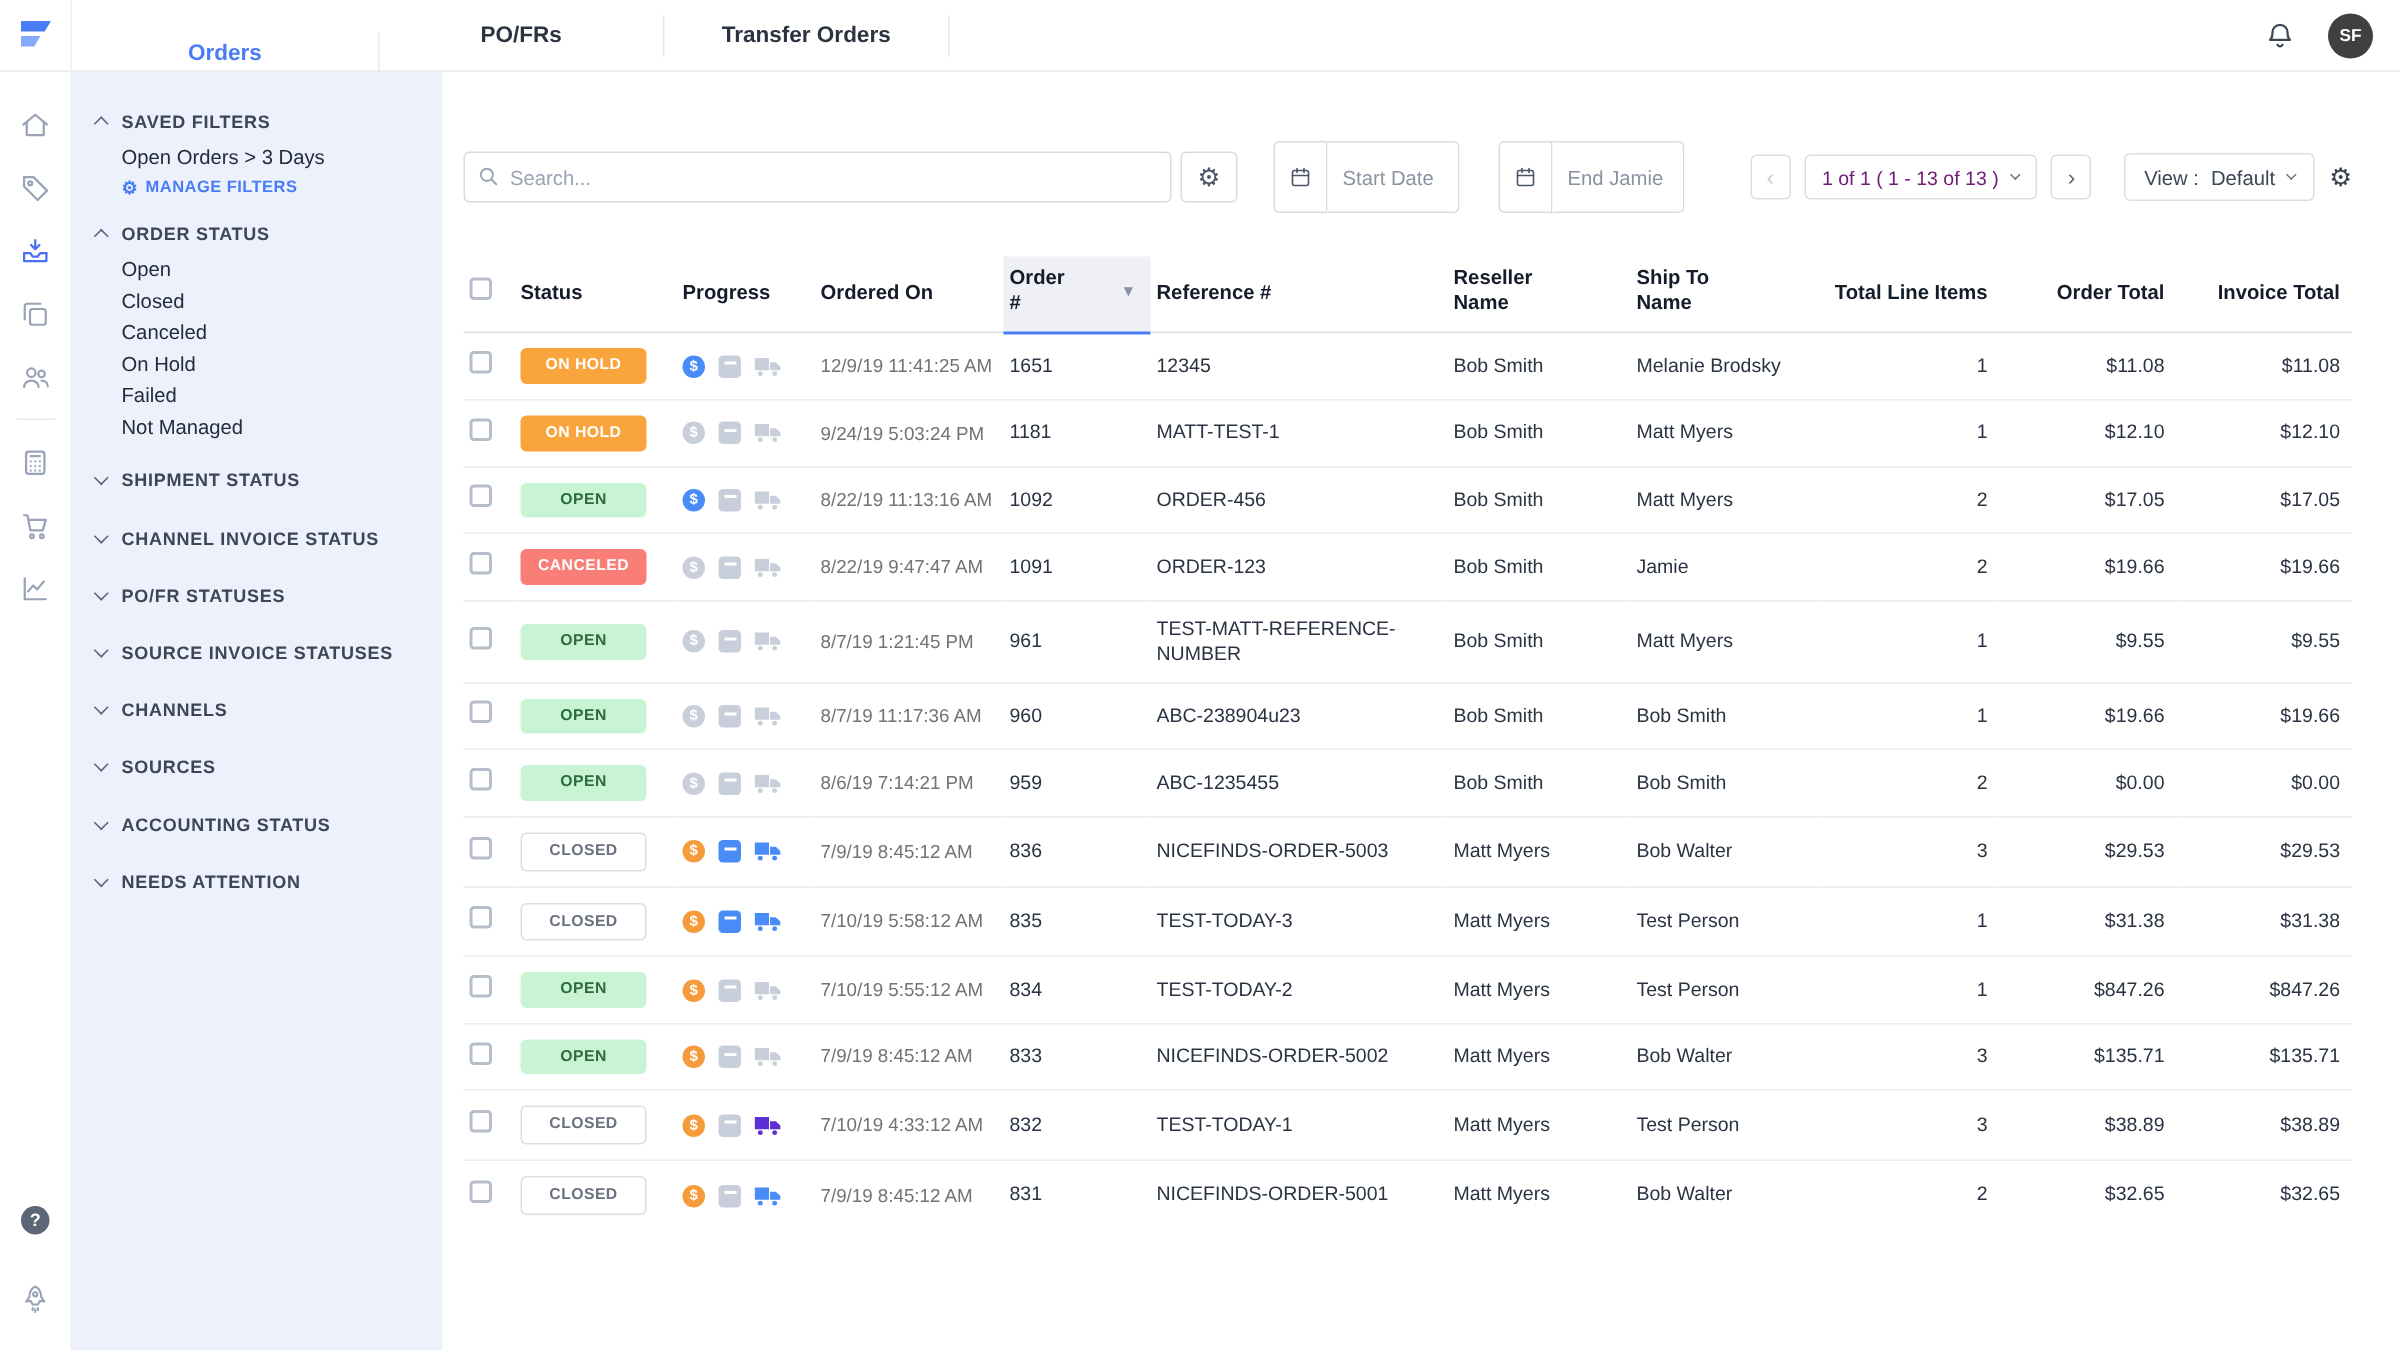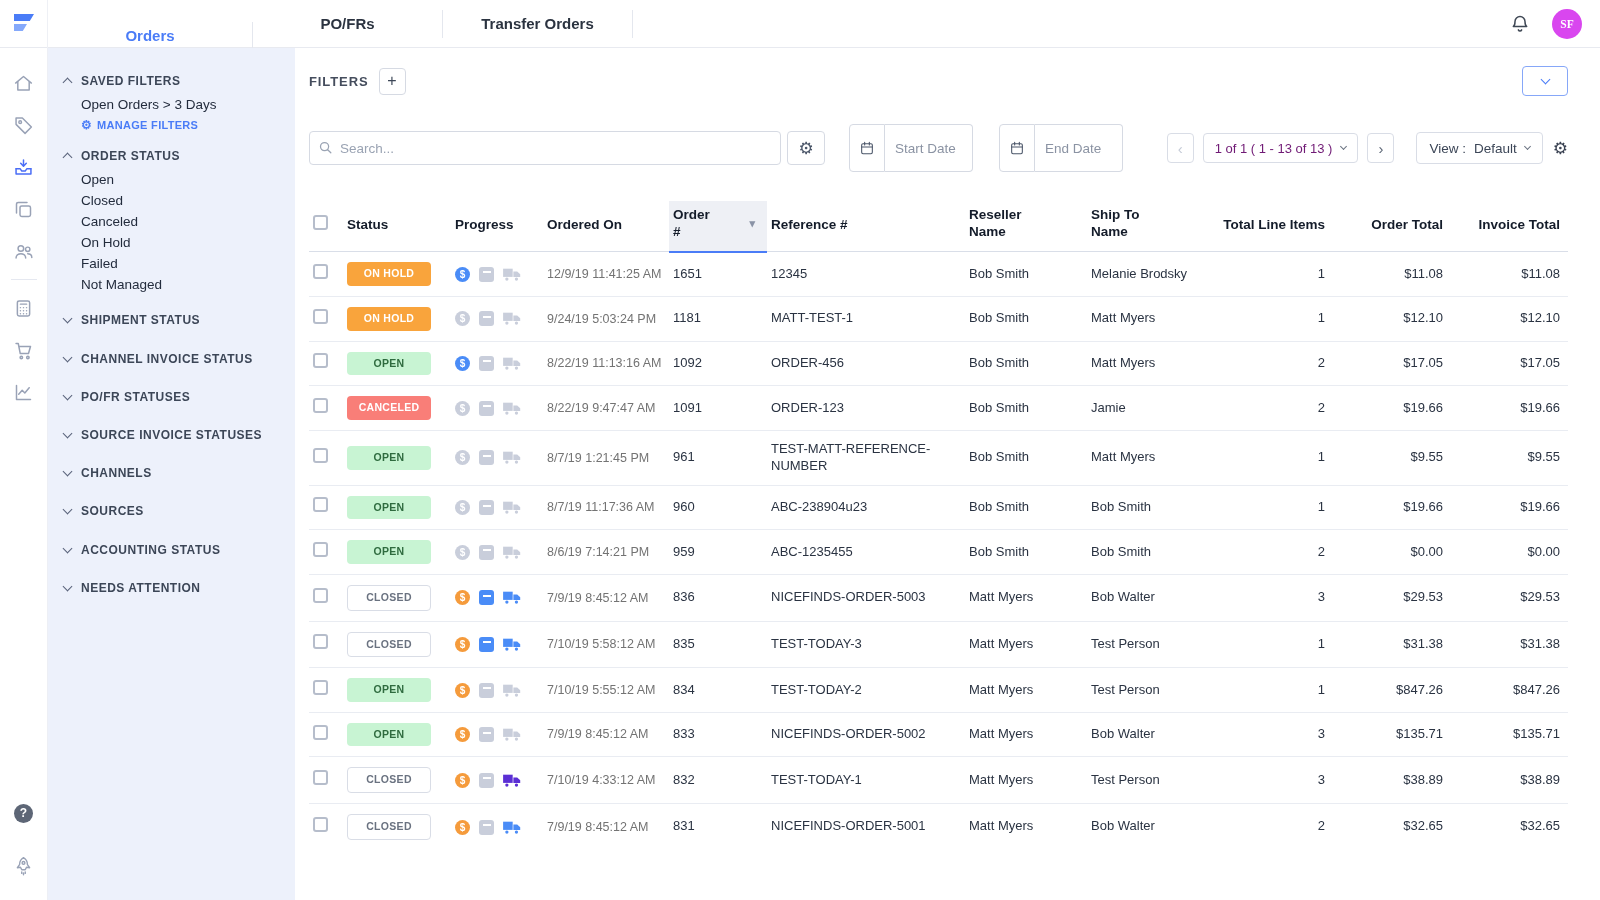--- a/index.html
+++ b/index.html
@@ -10,22 +10,22 @@
   
   .topbar { height:48px; display:flex; align-items:center; background:#fff;
     border-bottom:1px solid #e8eaf0; flex:none; }
   .logo-box { width:48px; height:48px; display:flex; align-items:center; justify-content:center;
     border-right:1px solid #eef0f5; }
   .tab { width:190px; text-align:center; font-weight:700; font-size:15px; color:#2b3340;
     border-right:1px solid #e4e7ee; line-height:28px; cursor:pointer; }
   .tab.first { width:205px;margin-top:25px; }
   .tab.active { color:#4a7cf7; }
   .topbar-right { margin-left:auto; display:flex; align-items:center; gap:22px; padding-right:18px; }
-  .avatar { width:30px; height:30px; border-radius:50%; background:#d946ef; color:#fff;
-    font-size:11.5px; font-weight:700; display:flex; align-items:center; justify-content:center;font-family:Liberation Serif, serif; }
+  .avatar { width:30px; height:30px; border-radius:50%; background:#404040; color:#fff;
+    font-size:11.5px; font-weight:700; display:flex; align-items:center; justify-content:center; }
 
   
   .body { flex:1; display:flex; min-height:0; }
 
   
   .rail { width:48px; background:#fff; border-right:1px solid #edeff5; display:flex;
     flex-direction:column; align-items:center; padding:14px 0; flex:none; }
   .rail-btn { width:48px; height:42px; display:flex; align-items:center; justify-content:center;
     color:#99a2b6; cursor:pointer; }
   .rail-btn.active { color:#4a6df6; }
@@ -293,27 +293,20 @@
             <div class="side-head">
               <span class="chev down"></span>
               <span class="side-label">NEEDS ATTENTION</span>
             </div>
           </div>
         </div>
     </div>
 
     <div class="main">
 
-      <div class="filters-row">
-        <span class="filters-label">FILTERS</span>
-        <span class="add-filter-btn">+</span>
-        <span class="collapse-btn">
-          <span class="chev down blue"></span>
-        </span>
-      </div>
 
       <div class="controls">
         <span class="search-wrap">
           <svg width="15" height="15" viewBox="0 0 24 24" fill="none" stroke="#9aa3b3" stroke-width="2" stroke-linecap="round">
               <circle cx="10.5" cy="10.5" r="6.5"></circle>
               <path d="m15.5 15.5 5 5"></path>
             </svg>
           <input class="search-input" type="text" placeholder="Search..." style="">
         </span>
         <span class="icon-btn" style="margin-left:6px;">
@@ -332,21 +325,21 @@
         </span>
 
         <span class="date-group" style="margin-left:26px;">
           <span class="date-icon">
             <svg width="16" height="16" viewBox="0 0 24 24" fill="none" stroke="#4a5568" stroke-width="1.6" stroke-linecap="round">
                 <rect x="4" y="5.5" width="16" height="15" rx="2"></rect>
                 <path d="M4 10.5h16"></path>
                 <path d="M8.5 3.5v4M15.5 3.5v4"></path>
               </svg>
           </span>
-          <span class="date-text">End Date</span>
+          <span class="date-text">End Jamie</span>
         </span>
 
         <span class="pager">
           <span class="page-btn prev">‹</span>
           <span class="page-select">
             <span>1 of 1 ( 1 - 13 of 13 )</span>
             <span class="chev down sm gray"></span>
           </span>
           <span class="page-btn next">›</span>
         </span>

